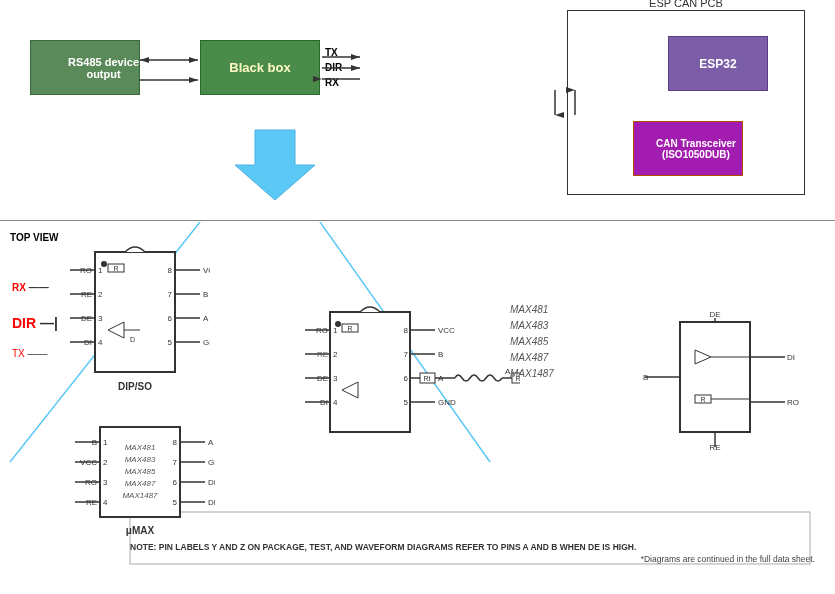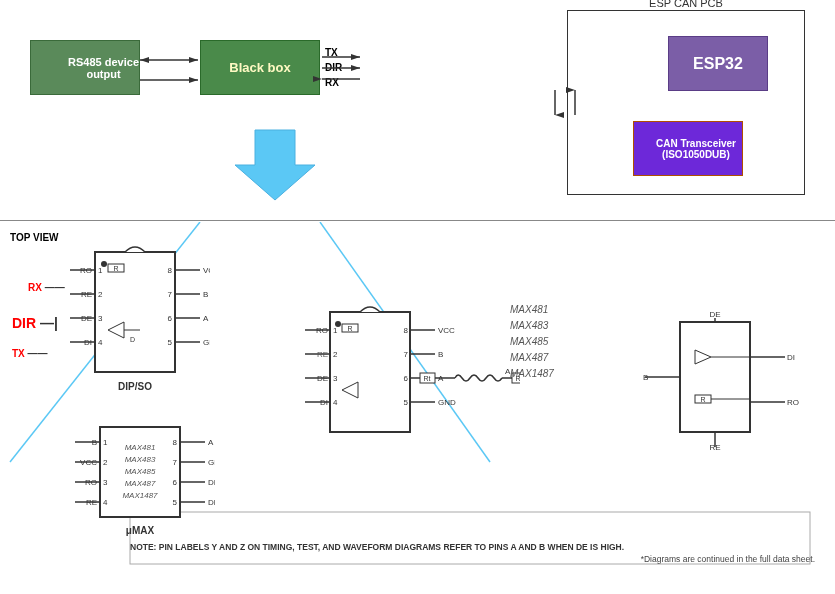--- a/index.html
+++ b/index.html
@@ -81,32 +81,32 @@
       top: 25px;
       left: 100px;
       width: 100px;
       height: 55px;
       background: #7b5ea7;
       border: 1.5px solid #5a3d86;
       display: flex;
       align-items: center;
       justify-content: center;
       color: white;
-      font-size: 16px;
+      font-size: 12px;
       font-weight: bold;
     }
 
     
     .can-box {
       position: absolute;
       top: 110px;
       left: 65px;
       width: 110px;
       height: 55px;
-      background: #6d28d9;
+      background: #a21caf;
       border: 1.5px solid #b04f00;
       display: flex;
       align-items: center;
       justify-content: center;
       text-align: center;
       color: white;
       font-size: 10px;
       font-weight: bold;
       padding-left: 16px;
     }
@@ -241,23 +241,23 @@
       top: 80px;
       left: 510px;
       font-style: italic;
       font-size: 10px;
       color: #555;
       line-height: 1.6;
       z-index: 2;
     }
 
     
-    .rx-label { position: absolute; top: 60px; left: 28px; color: red; font-weight: bold; font-size: 10px; z-index: 3; text-align: right; }
+    .rx-label { position: absolute; top: 60px; left: 12px; color: red; font-weight: bold; font-size: 10px; z-index: 3; text-align: right; }
     .dir-label { position: absolute; top: 93px; left: 12px; color: red; font-weight: bold; font-size: 14px; z-index: 3; }
-    .tx-label { position: absolute; top: 126px; left: 12px; color: red; font-weight: bold; font-size: 10px; z-index: 3; }
+    .tx-label { position: absolute; top: 126px; left: 12px; color: red; font-weight: normal; font-size: 10px; z-index: 3; }
 
   </style>
 </head>
 <body>
 
 <div class="top-section">
 
   <div class="esp-pcb-box">
     <span class="esp-pcb-label">ESP CAN PCB</span>
 
@@ -536,20 +536,20 @@
       <rect x="55" y="93" width="16" height="8" fill="white" stroke="#333" stroke-width="1"></rect>
       <text x="63" y="100" text-anchor="middle" font-size="7" fill="#333">R</text>
 
       <line x1="71" y1="55" x2="110" y2="55" stroke="#333" stroke-width="1"></line>
       <line x1="71" y1="97" x2="110" y2="97" stroke="#333" stroke-width="1"></line>
     </svg>
   </div>
 
   <div class="note-text">
     <div class="note-line">
-      NOTE:  PIN LABELS Y AND Z ON TIMING, TEST, AND WAVEFORM DIAGRAMS REFER TO PINS A AND B WHEN DE IS HIGH.
+      NOTE:  PIN LABELS Y AND Z ON PACKAGE, TEST, AND WAVEFORM DIAGRAMS REFER TO PINS A AND B WHEN DE IS HIGH.
     </div>
     <div class="asterisk-line">
       *Diagrams are continued in the full data sheet.
     </div>
   </div>
 
 </div>
 
 </body></html>

